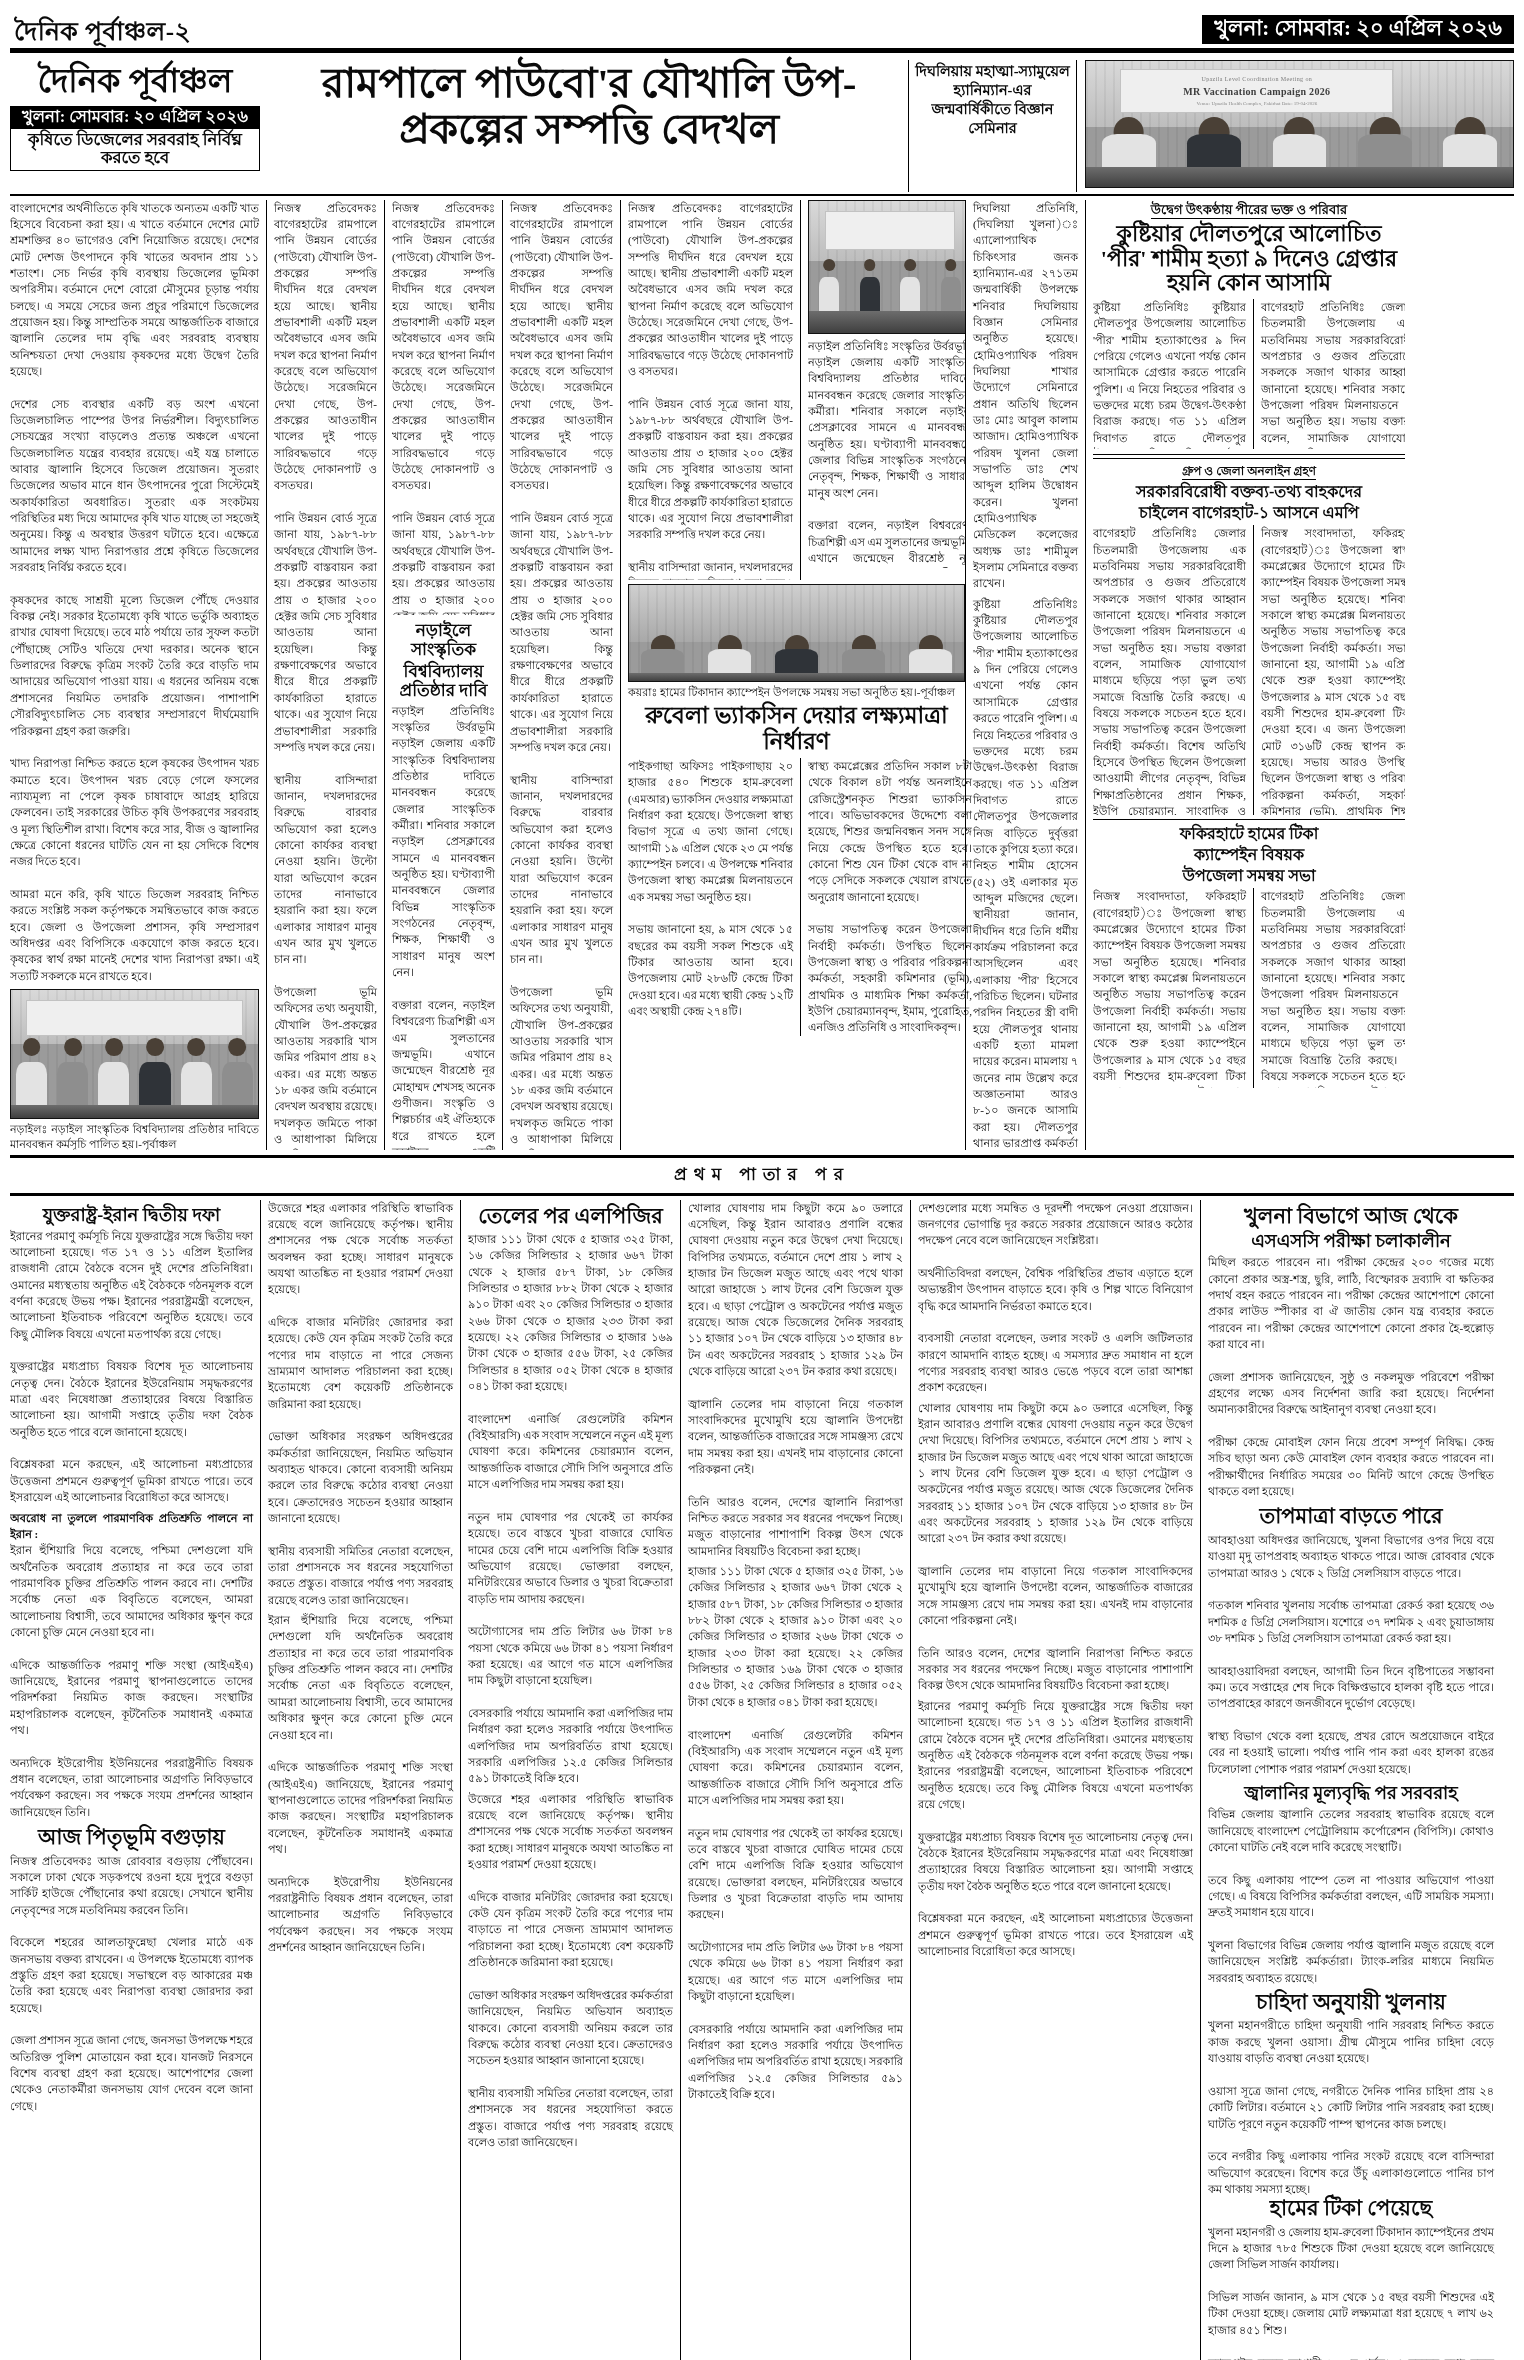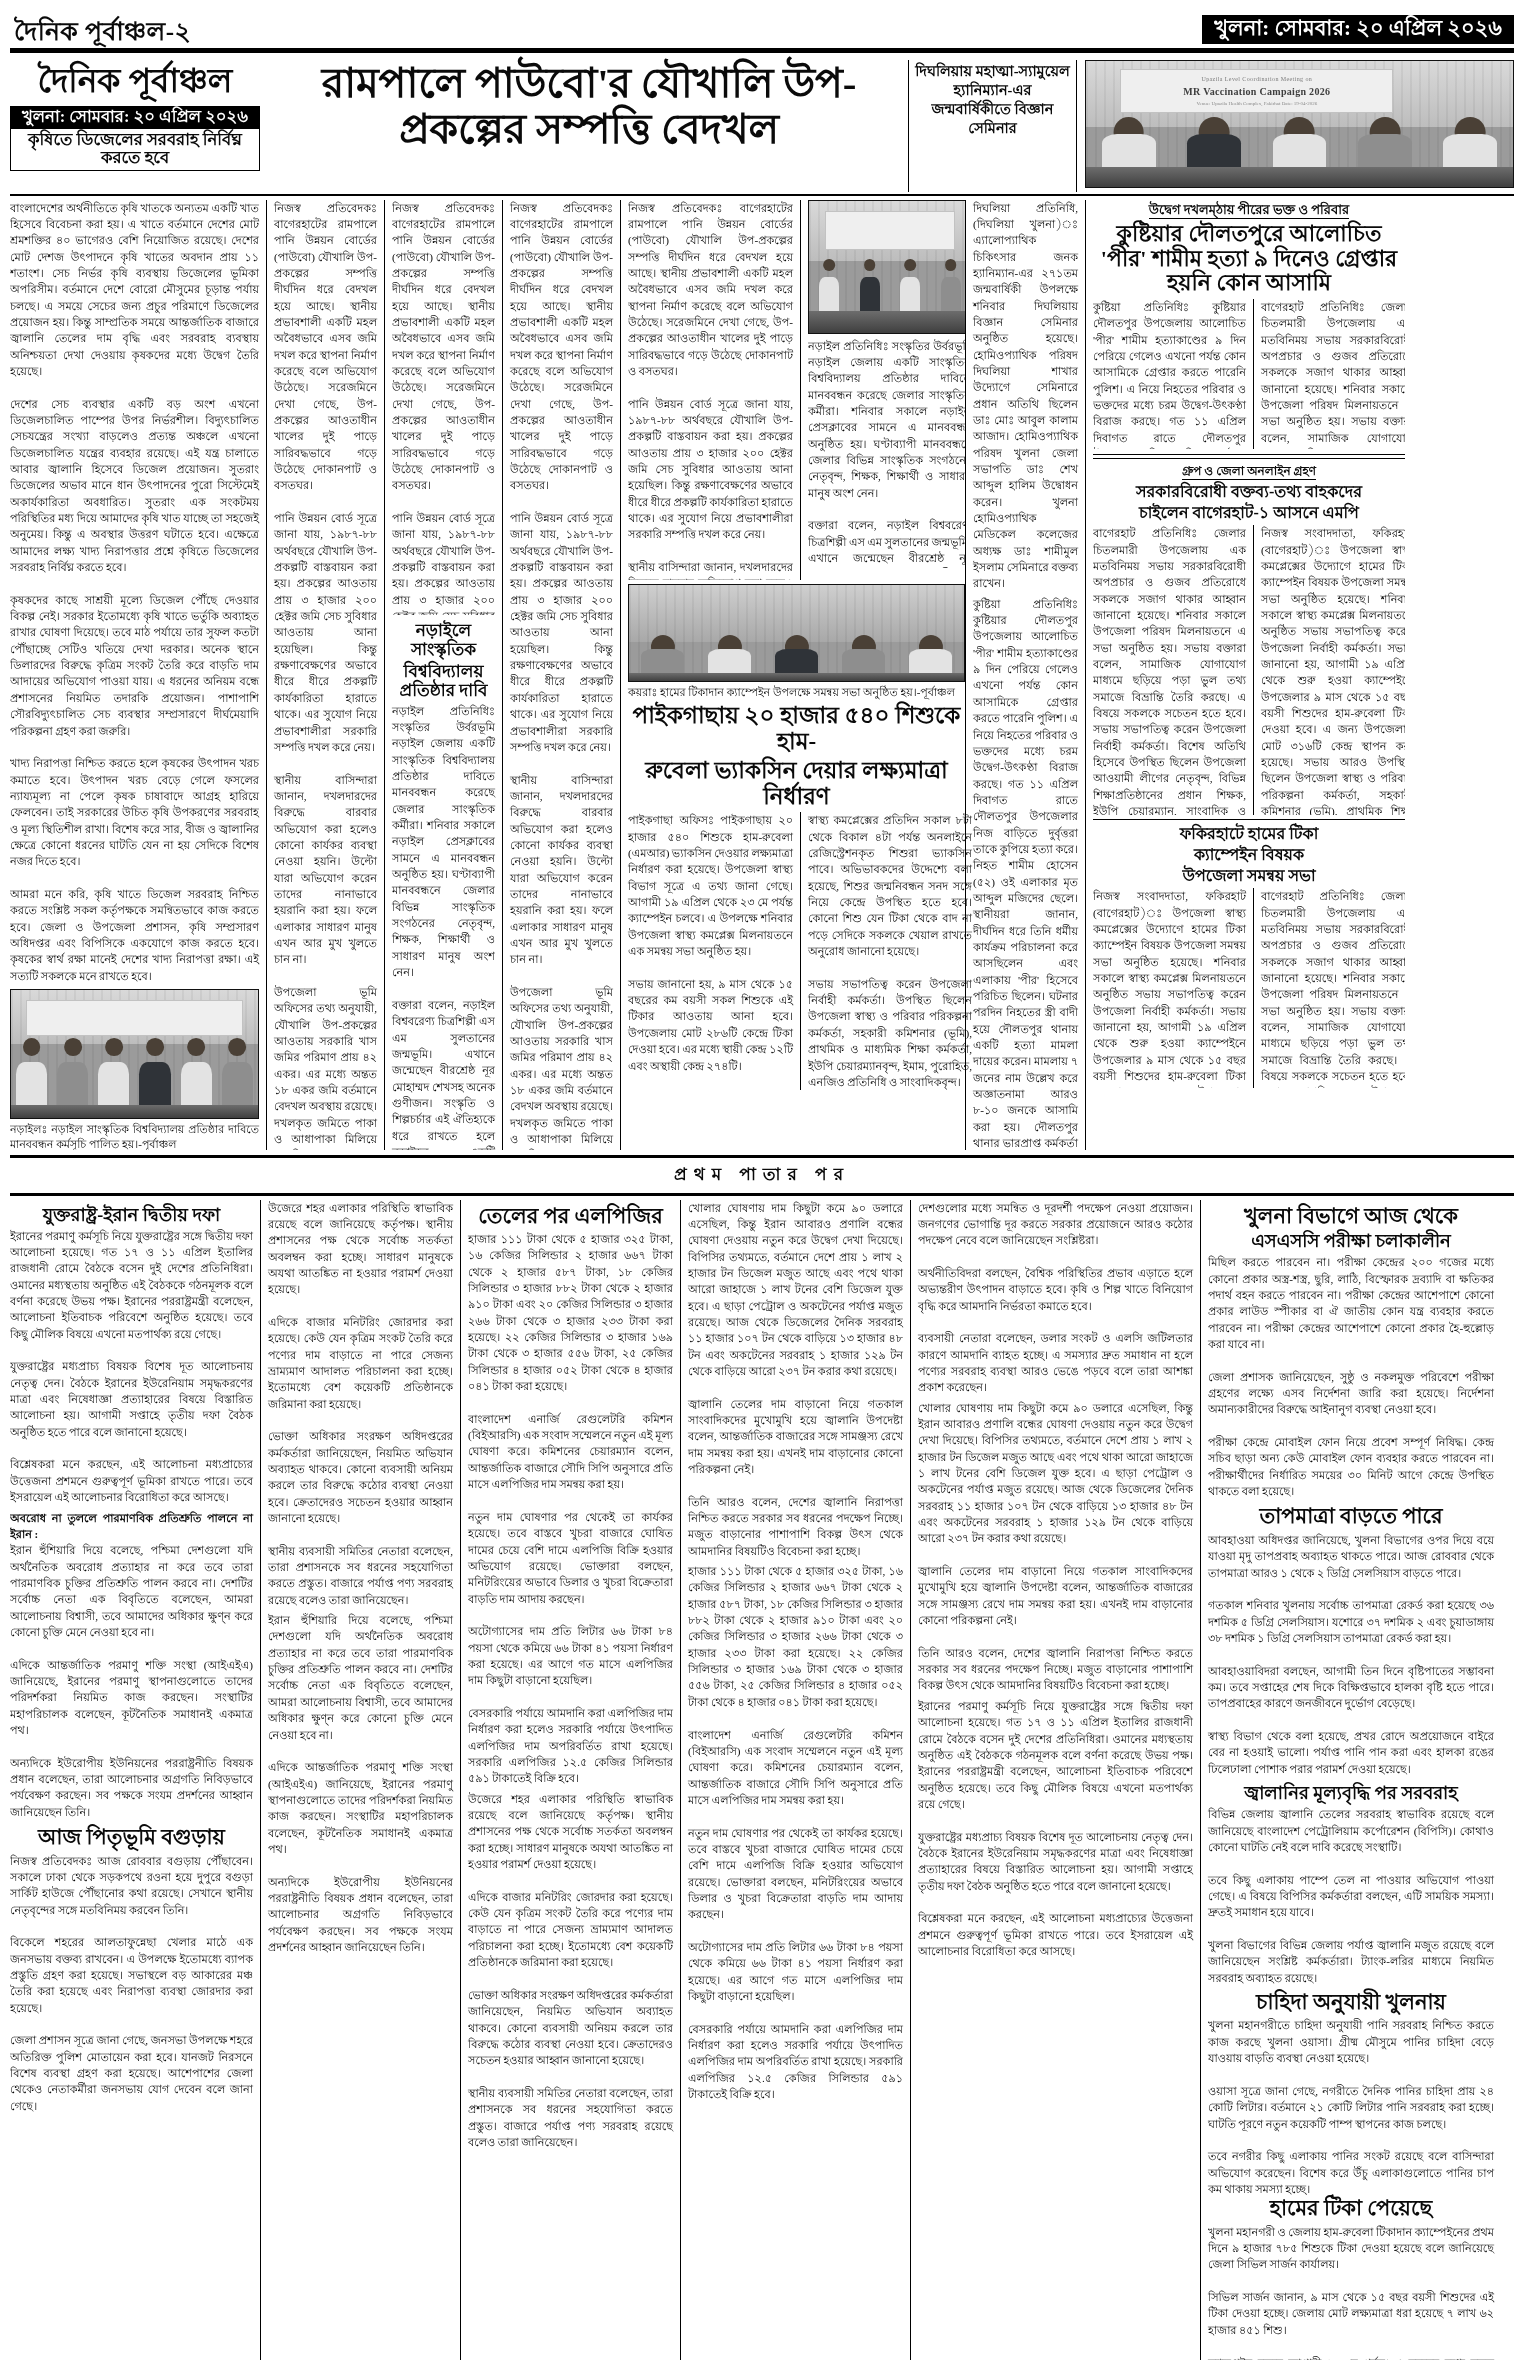--- a/index.html
+++ b/index.html
@@ -332,21 +332,20 @@
             </div>
           <div class="person">
               <div class="head"></div>
               <div class="torso"></div>
             </div>
         </div>
         <div class="table" style="height:8%"></div>
       </div>
       <div class="caption">কয়রাঃ হামের টিকাদান ক্যাম্পেইন উপলক্ষে সমন্বয় সভা অনুষ্ঠিত হয়।-পূর্বাঞ্চল</div>
 
-      <div class="hl s2" style="font-size:23px;margin-top:2px">পাইকগাছায় ২০ হাজার ৫৪০ শিশুকে হাম-</div>
       <div class="hl s2" style="font-size:23px;margin-top:0">রুবেলা ভ্যাকসিন দেয়ার লক্ষ্যমাত্রা নির্ধারণ</div>
 
       <div class="cols-wrap" style="margin-top:0">
         <div class="col pad-r" style="width:172px;flex:0 0 172px;">
           <div class="body-text" style="white-space:pre-line">পাইকগাছা অফিসঃ পাইকগাছায় ২০ হাজার ৫৪০ শিশুকে হাম-রুবেলা (এমআর) ভ্যাকসিন দেওয়ার লক্ষ্যমাত্রা নির্ধারণ করা হয়েছে। উপজেলা স্বাস্থ্য বিভাগ সূত্রে এ তথ্য জানা গেছে। আগামী ১৯ এপ্রিল থেকে ২৩ মে পর্যন্ত ক্যাম্পেইন চলবে। এ উপলক্ষে শনিবার উপজেলা স্বাস্থ্য কমপ্লেক্স মিলনায়তনে এক সমন্বয় সভা অনুষ্ঠিত হয়।
 
 সভায় জানানো হয়, ৯ মাস থেকে ১৫ বছরের কম বয়সী সকল শিশুকে এই টিকার আওতায় আনা হবে। উপজেলায় মোট ২৮৬টি কেন্দ্রে টিকা দেওয়া হবে। এর মধ্যে স্থায়ী কেন্দ্র ১২টি এবং অস্থায়ী কেন্দ্র ২৭৪টি।</div>
         </div>
         <div class="col pad-l" style="width:172px;flex:0 0 172px;">
           <div class="body-text" style="white-space:pre-line">স্বাস্থ্য কমপ্লেক্সের প্রতিদিন সকাল ৮টা থেকে বিকাল ৪টা পর্যন্ত অনলাইনে রেজিস্ট্রেশনকৃত শিশুরা ভ্যাকসিন পাবে। অভিভাবকদের উদ্দেশ্যে বলা হয়েছে, শিশুর জন্মনিবন্ধন সনদ সঙ্গে নিয়ে কেন্দ্রে উপস্থিত হতে হবে। কোনো শিশু যেন টিকা থেকে বাদ না পড়ে সেদিকে সকলকে খেয়াল রাখতে অনুরোধ জানানো হয়েছে।
@@ -357,21 +356,21 @@
     </div>
 
     <div class="col pad-l pad-r" style="width:120px;flex:0 0 120px;">
       <div class="body-text">দিঘলিয়া প্রতিনিধি, (দিঘলিয়া খুলনা)ঃ এ্যালোপ্যাথিক চিকিৎসার জনক হ্যানিম্যান-এর ২৭১তম জন্মবার্ষিকী উপলক্ষে শনিবার দিঘলিয়ায় বিজ্ঞান সেমিনার অনুষ্ঠিত হয়েছে। হোমিওপ্যাথিক পরিষদ দিঘলিয়া শাখার উদ্যোগে সেমিনারে প্রধান অতিথি ছিলেন ডাঃ মোঃ আবুল কালাম আজাদ। হোমিওপ্যাথিক পরিষদ খুলনা জেলা সভাপতি ডাঃ শেখ আব্দুল হালিম উদ্বোধন করেন। খুলনা হোমিওপ্যাথিক মেডিকেল কলেজের অধ্যক্ষ ডাঃ শামীমুল ইসলাম সেমিনারে বক্তব্য রাখেন।</div>
       <div class="body-text" style="margin-top:4px;white-space:pre-line">কুষ্টিয়া প্রতিনিধিঃ কুষ্টিয়ার দৌলতপুর উপজেলায় আলোচিত 'পীর' শামীম হত্যাকাণ্ডের ৯ দিন পেরিয়ে গেলেও এখনো পর্যন্ত কোন আসামিকে গ্রেপ্তার করতে পারেনি পুলিশ। এ নিয়ে নিহতের পরিবার ও ভক্তদের মধ্যে চরম উদ্বেগ-উৎকণ্ঠা বিরাজ করছে। গত ১১ এপ্রিল দিবাগত রাতে দৌলতপুর উপজেলার নিজ বাড়িতে দুর্বৃত্তরা তাকে কুপিয়ে হত্যা করে। নিহত শামীম হোসেন (৫২) ওই এলাকার মৃত আব্দুল মজিদের ছেলে। স্থানীয়রা জানান, দীর্ঘদিন ধরে তিনি ধর্মীয় কার্যক্রম পরিচালনা করে আসছিলেন এবং এলাকায় 'পীর' হিসেবে পরিচিত ছিলেন। ঘটনার পরদিন নিহতের স্ত্রী বাদী হয়ে দৌলতপুর থানায় একটি হত্যা মামলা দায়ের করেন। মামলায় ৭ জনের নাম উল্লেখ করে অজ্ঞাতনামা আরও ৮-১০ জনকে আসামি করা হয়। দৌলতপুর থানার ভারপ্রাপ্ত কর্মকর্তা বলেন, আসামিদের গ্রেপ্তারে একাধিক স্থানে অভিযান চালানো হচ্ছে। খুব দ্রুতই তাদের আইনের আওতায় আনা হবে। তবে পরিবারের অভিযোগ, পুলিশের গাফিলতির কারণেই আসামিরা ধরা ছোঁয়ার বাইরে রয়ে গেছে। এলাকাবাসী দ্রুত বিচার দাবিতে মানববন্ধন করেছে।</div>
     </div>
 
     <div class="col pad-l" style="width:320px;flex:0 0 320px;">
 
       <div class="kicker-c">
-        <span>উদ্বেগ দখলম্ঠায় পীরের ভক্ত ও পরিবার</span>
+        <span>উদ্বেগ উৎকণ্ঠায় পীরের ভক্ত ও পরিবার</span>
       </div>
       <div class="hl s2" style="font-size:22px">কুষ্টিয়ার দৌলতপুরে আলোচিত 'পীর' শামীম হত্যা ৯ দিনেও গ্রেপ্তার হয়নি কোন আসামি</div>
 
       <div class="cols-wrap" style="margin-top:3px;height:150px;overflow:hidden">
         <div class="col pad-r" style="width:160px;flex:0 0 160px;">
           <div class="body-text" style="white-space:pre-line">কুষ্টিয়া প্রতিনিধিঃ কুষ্টিয়ার দৌলতপুর উপজেলায় আলোচিত 'পীর' শামীম হত্যাকাণ্ডের ৯ দিন পেরিয়ে গেলেও এখনো পর্যন্ত কোন আসামিকে গ্রেপ্তার করতে পারেনি পুলিশ। এ নিয়ে নিহতের পরিবার ও ভক্তদের মধ্যে চরম উদ্বেগ-উৎকণ্ঠা বিরাজ করছে। গত ১১ এপ্রিল দিবাগত রাতে দৌলতপুর উপজেলার নিজ বাড়িতে দুর্বৃত্তরা তাকে কুপিয়ে হত্যা করে। নিহত শামীম হোসেন (৫২) ওই এলাকার মৃত আব্দুল মজিদের ছেলে। স্থানীয়রা জানান, দীর্ঘদিন ধরে তিনি ধর্মীয় কার্যক্রম পরিচালনা করে আসছিলেন এবং এলাকায় 'পীর' হিসেবে পরিচিত ছিলেন। ঘটনার পরদিন নিহতের স্ত্রী বাদী হয়ে দৌলতপুর থানায় একটি হত্যা মামলা দায়ের করেন। মামলায় ৭ জনের নাম উল্লেখ করে অজ্ঞাতনামা আরও ৮-১০ জনকে আসামি করা হয়। দৌলতপুর থানার ভারপ্রাপ্ত কর্মকর্তা বলেন, আসামিদের গ্রেপ্তারে একাধিক স্থানে অভিযান চালানো হচ্ছে। খুব দ্রুতই তাদের আইনের আওতায় আনা হবে। তবে পরিবারের অভিযোগ, পুলিশের গাফিলতির কারণেই আসামিরা ধরা ছোঁয়ার বাইরে রয়ে গেছে। এলাকাবাসী দ্রুত বিচার দাবিতে মানববন্ধন করেছে।</div>
         </div>
         <div class="col pad-l" style="width:160px;flex:0 0 160px;">
           <div class="body-text" style="white-space:pre-line">বাগেরহাট প্রতিনিধিঃ জেলার চিতলমারী উপজেলায় এক মতবিনিময় সভায় সরকারবিরোধী অপপ্রচার ও গুজব প্রতিরোধে সকলকে সজাগ থাকার আহ্বান জানানো হয়েছে। শনিবার সকালে উপজেলা পরিষদ মিলনায়তনে এ সভা অনুষ্ঠিত হয়। সভায় বক্তারা বলেন, সামাজিক যোগাযোগ মাধ্যমে ছড়িয়ে পড়া ভুল তথ্য সমাজে বিভ্রান্তি তৈরি করছে। এ বিষয়ে সকলকে সচেতন হতে হবে। সভায় সভাপতিত্ব করেন উপজেলা নির্বাহী কর্মকর্তা। বিশেষ অতিথি হিসেবে উপস্থিত ছিলেন উপজেলা আওয়ামী লীগের নেতৃবৃন্দ, বিভিন্ন শিক্ষাপ্রতিষ্ঠানের প্রধান শিক্ষক, ইউপি চেয়ারম্যান, সাংবাদিক ও স্থানীয় গণ্যমান্য ব্যক্তিবর্গ।</div>
         </div>

